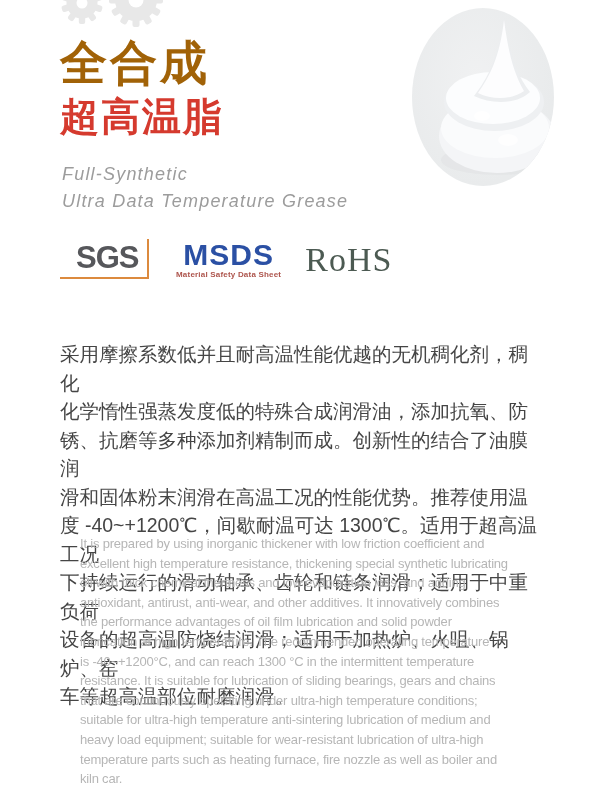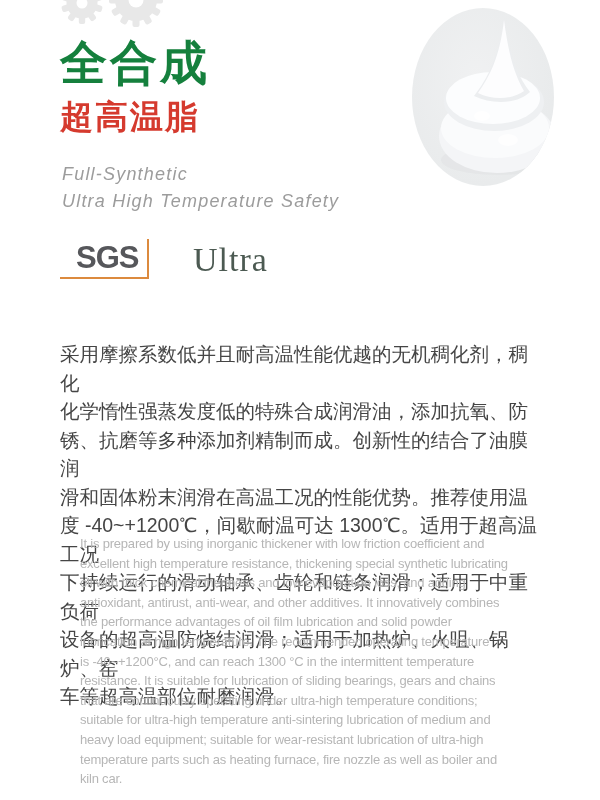--- a/index.html
+++ b/index.html
@@ -14,35 +14,35 @@
   .hero{
     position:absolute;left:412px;top:8px;width:142px;height:178px;
     border-radius:50%;
     background:radial-gradient(ellipse at 45% 40%, #f0f1f2 0%, #e9ebec 70%, #e6e8ea 100%);
     overflow:hidden;
   }
   .hero svg{display:block;}
   
   .title-cn{
     position:absolute;left:60px;top:38px;
-    font-size:47px;font-weight:bold;color:#15803d;letter-spacing:3px;line-height:50px;
+    font-size:47px;font-weight:bold;color:#a16207;letter-spacing:3px;line-height:50px;
   }
   .title-cn-red{
     position:absolute;left:60px;top:90px;
-    font-size:33px;font-weight:bold;color:#d53a2e;letter-spacing:2px;line-height:54px;
+    font-size:39px;font-weight:bold;color:#d53a2e;letter-spacing:2px;line-height:54px;
   }
   .subtitle{
     position:absolute;left:62px;top:161px;
     font-size:18px;font-style:italic;color:#9c9c9c;
     line-height:27px;letter-spacing:1.2px;white-space:pre-line;
   }
   
   .logos{
     position:absolute;left:60px;top:239px;height:52px;
-    display:flex;align-items:flex-start;gap:41px;
+    display:flex;align-items:flex-start;gap:24px;
   }
   .sgs{position:relative;width:92px;height:46px;}
   .sgs .sgs-text{
     position:absolute;left:16px;top:1px;
     font-size:31px;font-weight:bold;color:#56575b;letter-spacing:-1px;
   }
   .sgs .sgs-underline{position:absolute;left:0;top:38px;width:88px;height:2px;background:#dc8a3e;}
   .sgs .sgs-vline{position:absolute;left:87px;top:0;width:2px;height:40px;background:#dc8a3e;}
   .msds{display:flex;flex-direction:column;align-items:center;margin-top:2px;}
   .msds .msds-text{
@@ -123,29 +123,33 @@
     <path d="M92 12 C 87 48, 76 70, 62 88 C 80 97, 106 96, 118 84 C 104 66, 97 44, 92 12 Z" fill="#eceef0"></path>
     <path d="M92 12 C 88 48, 78 68, 66 85 C 80 92, 100 92, 112 83 C 101 64, 96 42, 92 12 Z" fill="#fdfdfe"></path>
     <ellipse cx="70" cy="108" rx="8" ry="5" fill="#ffffff" opacity="0.8"></ellipse>
     <ellipse cx="96" cy="132" rx="10" ry="6" fill="#ffffff" opacity="0.7"></ellipse>
   </svg>
 </div>
 
 <div class="title-cn">全合成</div>
 <div class="title-cn-red">超高温脂</div>
 <div class="subtitle">Full-Synthetic
-Ultra High Temperature Safety</div>
+Ultra Data Temperature Grease</div>
 
 <div class="logos">
   <div class="sgs">
     <span class="sgs-text">SGS</span>
     <span class="sgs-underline"></span>
     <span class="sgs-vline"></span>
   </div>
-  <div class="rohs">Ultra</div>
+  <div class="msds">
+    <span class="msds-text">MSDS</span>
+    <span class="msds-caption">Material Safety Data Sheet</span>
+  </div>
+  <div class="rohs">RoHS</div>
 </div>
 
 <div class="desc-cn">采用摩擦系数低并且耐高温性能优越的无机稠化剂，稠化
 化学惰性强蒸发度低的特殊合成润滑油，添加抗氧、防
 锈、抗磨等多种添加剂精制而成。创新性的结合了油膜润
 滑和固体粉末润滑在高温工况的性能优势。推荐使用温
 度 -40~+1200℃，间歇耐温可达 1300℃。适用于超高温工况
 下持续运行的滑动轴承、齿轮和链条润滑；适用于中重负荷
 设备的超高温防烧结润滑；适用于加热炉、火咀、锅炉、窑
 车等超高温部位耐磨润滑。</div>

